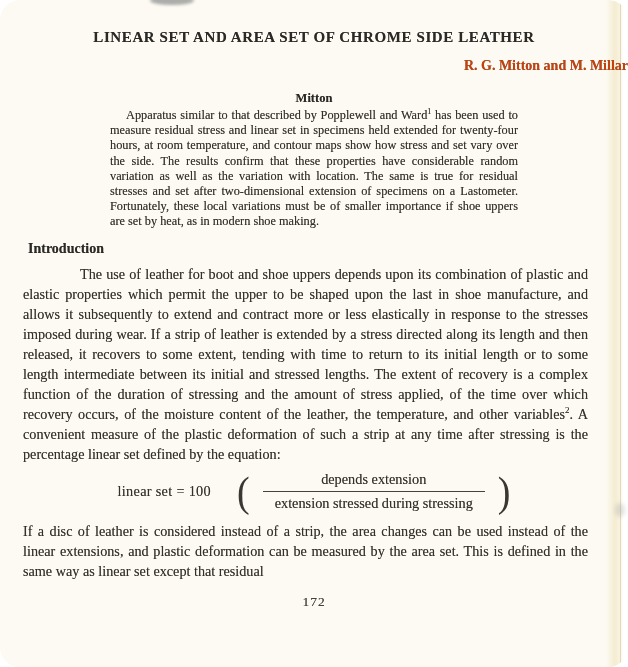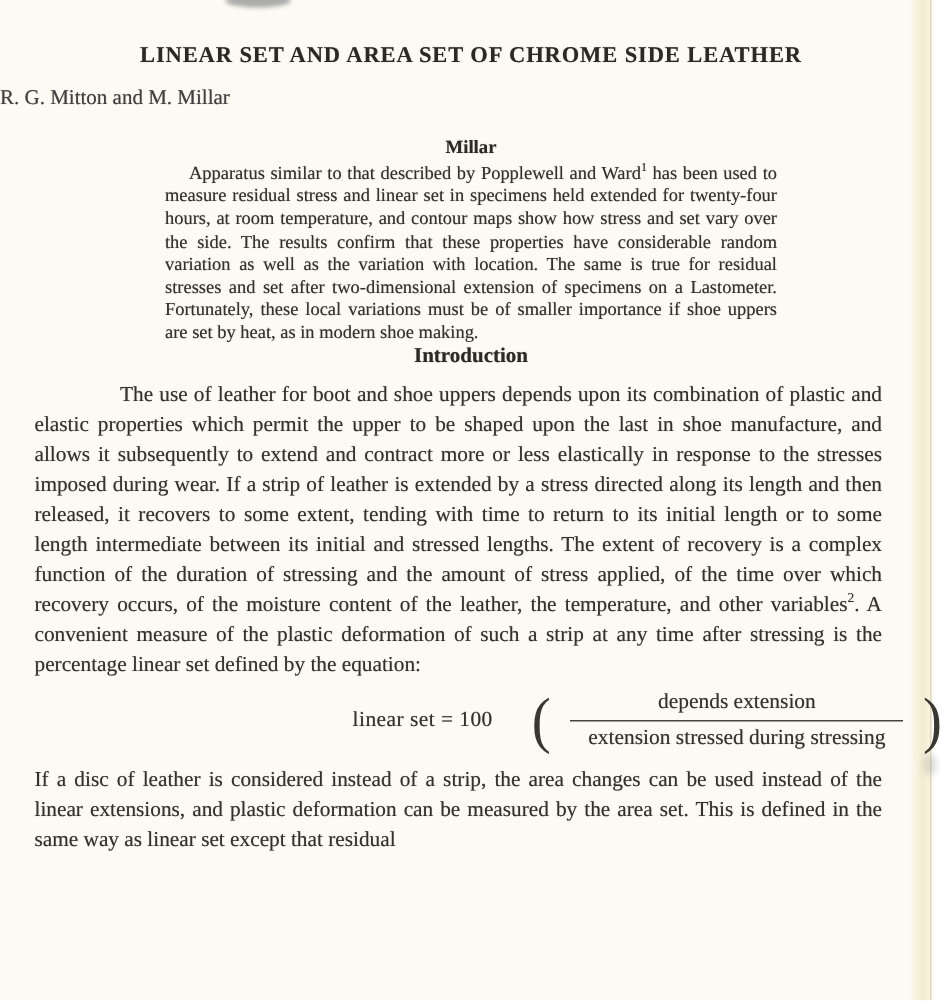--- a/index.html
+++ b/index.html
@@ -5,20 +5,21 @@
   html, body { margin: 0; padding: 0; background: #ffffff; }
 
   .scan-page {
     position: relative;
     width: 628px;
     height: 667px;
     background: #fcfaf2;
     overflow: hidden;
     font-family: "Liberation Serif", "DejaVu Serif", serif;
     color: #34312c;
+    border-radius: 20px;
   }
 
   
   .scan-page * { text-shadow: 0 0 0.6px rgba(52,49,44,0.55); }
 
   
   .page-edge {
     position: absolute; top: 0; right: 0; bottom: 0; width: 22px;
     background: linear-gradient(to right,
       rgba(244,236,212,0) 0%,
@@ -51,66 +52,66 @@
     text-align: center;
     font-size: 15px;
     font-weight: bold;
     letter-spacing: 0.6px;
     color: #2b2925;
     white-space: nowrap;
   }
 
   .authors {
     margin-top: 12px;
-    text-align: left;
+    text-align: right;
     font-size: 14px;
-    font-weight: normal;
-    color: #404040;
+    font-weight: bold;
+    color: #c2410c;
   }
 
   .summary-heading {
     margin-top: 17px;
     text-align: center;
     font-size: 12.5px;
     font-weight: bold;
     color: #2b2925;
   }
 
   .summary-body {
     width: 408px;
-    margin: 2px auto 0;
+    margin: 2px auto 11px;
     font-size: 12.3px;
     line-height: 15.2px;
     text-align: justify;
     text-indent: 16px;
   }
   .summary-body sup { font-size: 8px; line-height: 0; text-indent: 0; }
 
   .intro-heading {
-    text-align: center;
     font-size: 14px;
     font-weight: bold;
     color: #2b2925;
+    padding-left: 28px;
   }
 
   .body-para {
     width: 565px;
     margin: 7px 0 0 23px;
     font-size: 14.2px;
     line-height: 20.1px;
     text-align: justify;
   }
   .body-para.indent-first { text-indent: 57px; }
   .body-para sup { font-size: 9px; line-height: 0; text-indent: 0; }
 
   .equation {
     margin-top: 5px;
     display: flex;
     align-items: center;
-    justify-content: flex-end;
+    justify-content: center;
     font-size: 14.3px;
     color: #34312c;
   }
   .eq-lhs { margin-right: 26px; letter-spacing: 0.3px; }
   .paren {
     font-size: 38px;
     font-weight: normal;
     transform: scaleY(1.1);
     color: #3a3733;
     text-shadow: none;
@@ -136,35 +137,36 @@
   <div class="page-edge-line"></div>
   <div class="artifact-top"></div>
   <div class="artifact-bottom-right"></div>
 
   <div class="content">
 
     <div class="paper-title">LINEAR SET AND AREA SET OF CHROME SIDE LEATHER</div>
 
     <div class="authors">R. G. Mitton and M. Millar</div>
 
-    <div class="summary-heading">Millar</div>
+    <div class="summary-heading">Mitton</div>
 
     <p class="summary-body"><span>Apparatus similar to that described by Popplewell and Ward</span><sup>1</sup><span> has been used to measure residual stress and linear set in specimens held extended for twenty-four hours, at room temperature, and contour maps show how stress and set vary over the side. The results confirm that these properties have considerable random variation as well as the variation with location. The same is true for residual stresses and set after two-dimensional extension of specimens on a Lastometer. Fortunately, these local variations must be of smaller importance if shoe uppers are set by heat, as in modern shoe making.</span></p>
 
     <div class="intro-heading">Introduction</div>
 
     <p class="body-para indent-first"><span>The use of leather for boot and shoe uppers depends upon its combination of plastic and elastic properties which permit the upper to be shaped upon the last in shoe manufacture, and allows it subsequently to extend and contract more or less elastically in response to the stresses imposed during wear. If a strip of leather is extended by a stress directed along its length and then released, it recovers to some extent, tending with time to return to its initial length or to some length intermediate between its initial and stressed lengths. The extent of recovery is a complex function of the duration of stressing and the amount of stress applied, of the time over which recovery occurs, of the moisture content of the leather, the temperature, and other variables</span><sup>2</sup><span>. A convenient measure of the plastic deformation of such a strip at any time after stressing is the percentage linear set defined by the equation:</span></p>
 
     <div class="equation">
       <span class="eq-lhs">linear set = 100</span>
       <span class="paren">(</span>
       <span class="frac">
         <span class="frac-num" style="display:block">depends extension</span>
         <span class="frac-den" style="display:block">extension stressed during stressing</span>
       </span>
       <span class="paren">)</span>
     </div>
 
     <p class="body-para"><span>If a disc of leather is considered instead of a strip, the area changes can be used instead of the linear extensions, and plastic deformation can be measured by the area set. This is defined in the same way as linear set except that residual</span></p>
 
+    <div class="page-number">172</div>
 
   </div>
 </div>
 
 </body></html>

